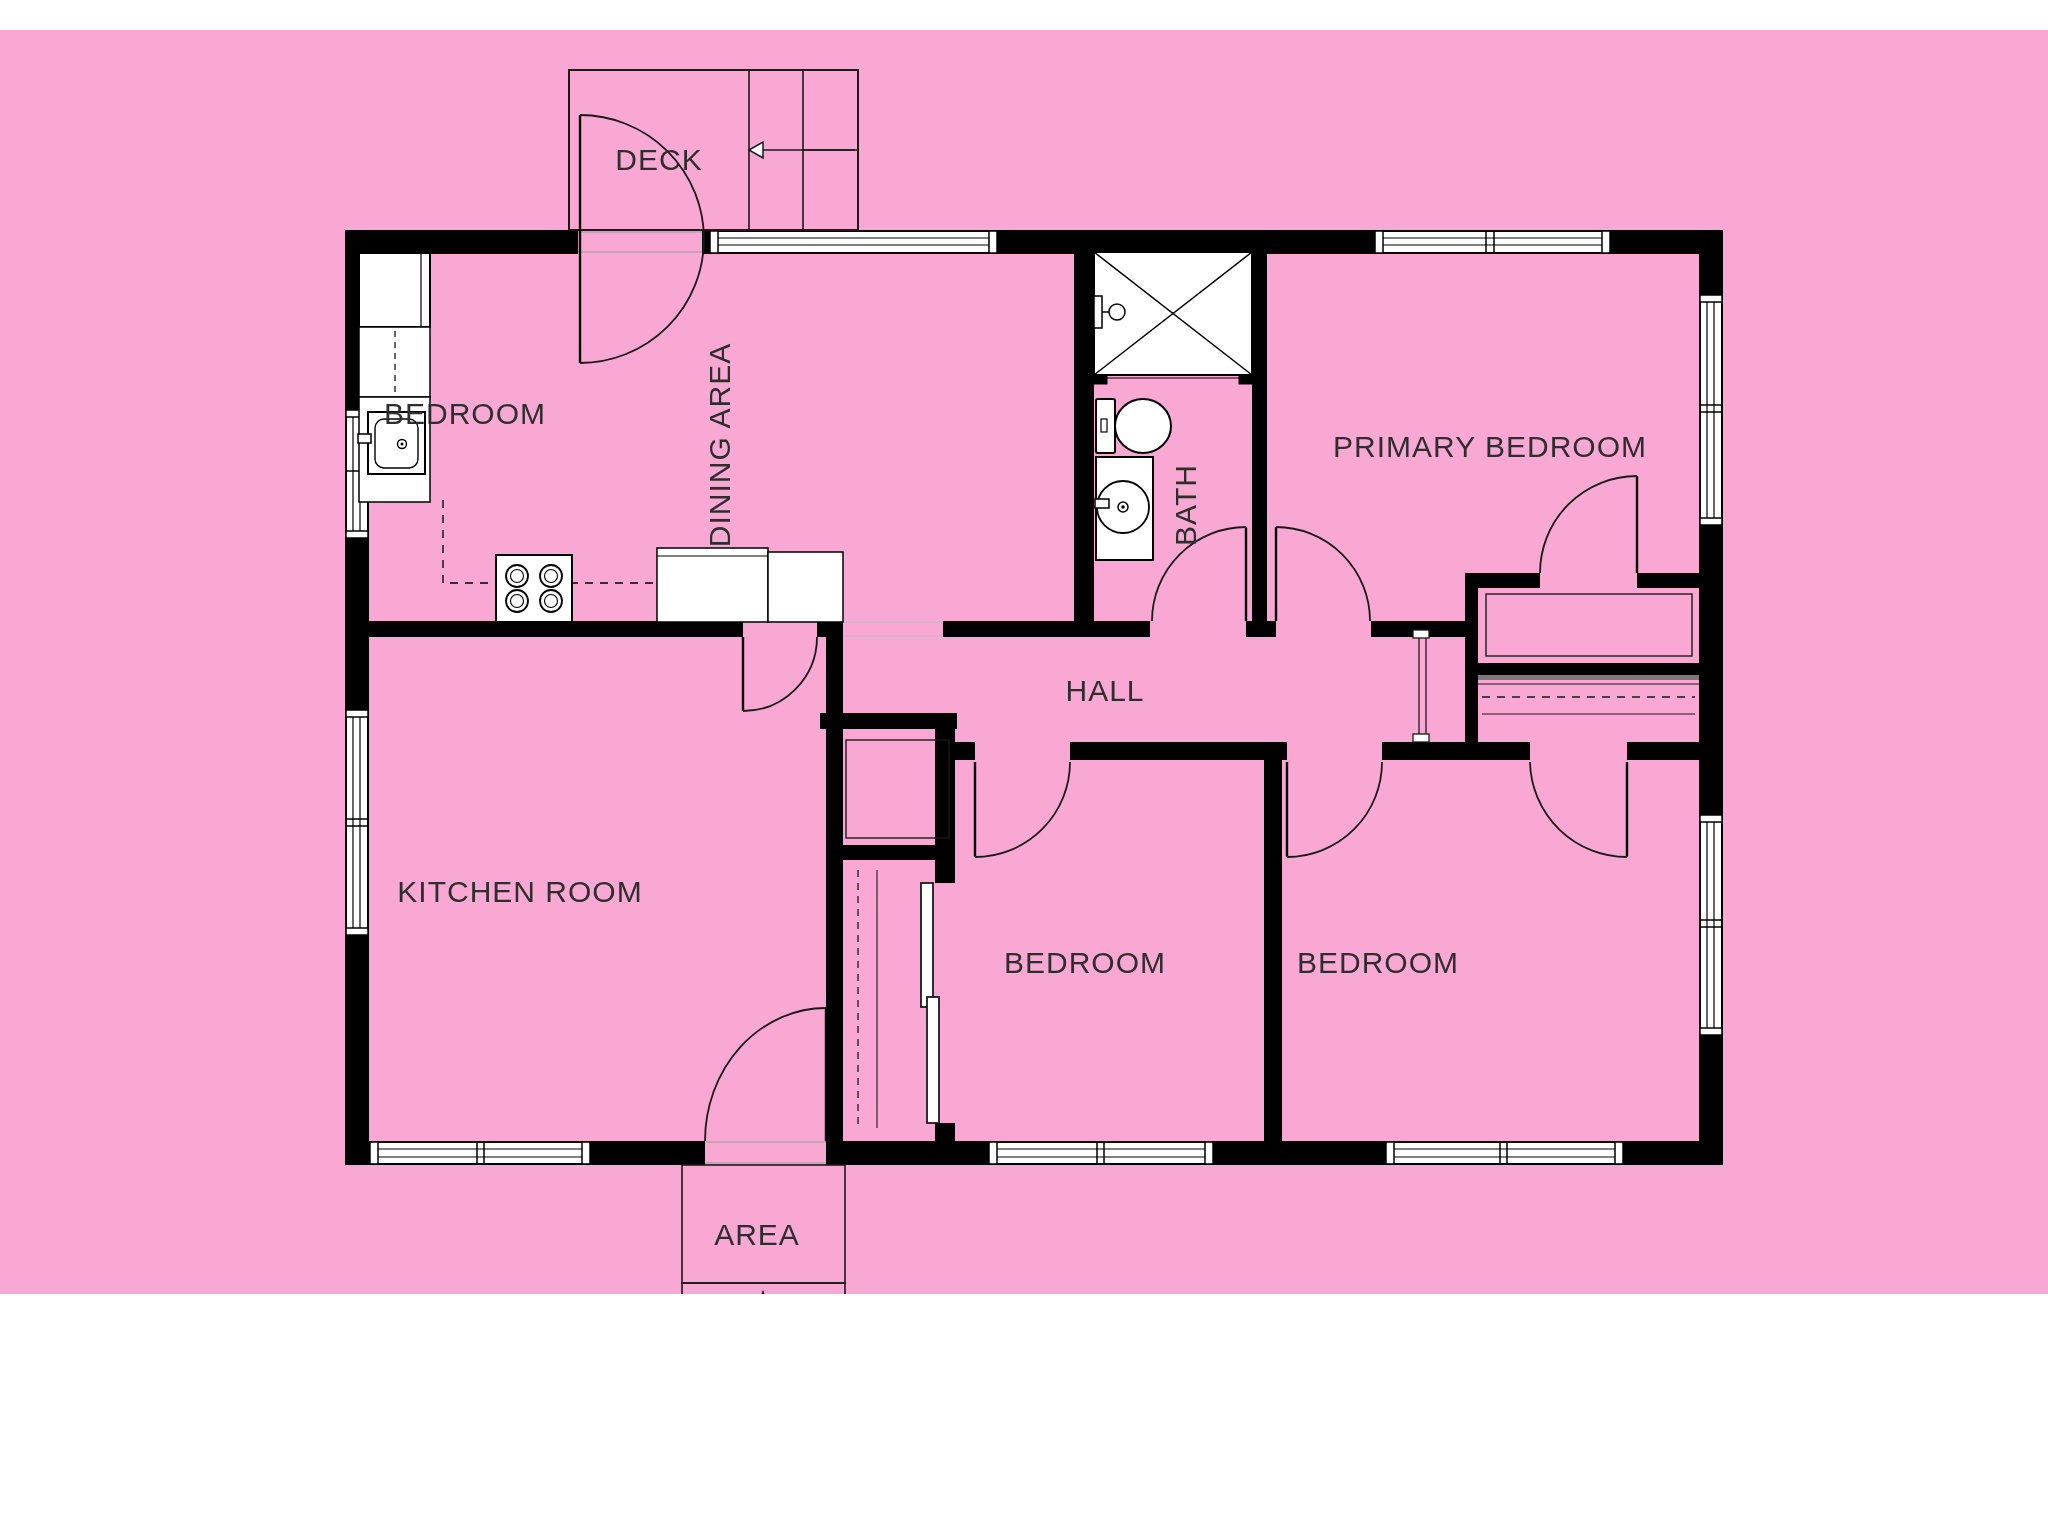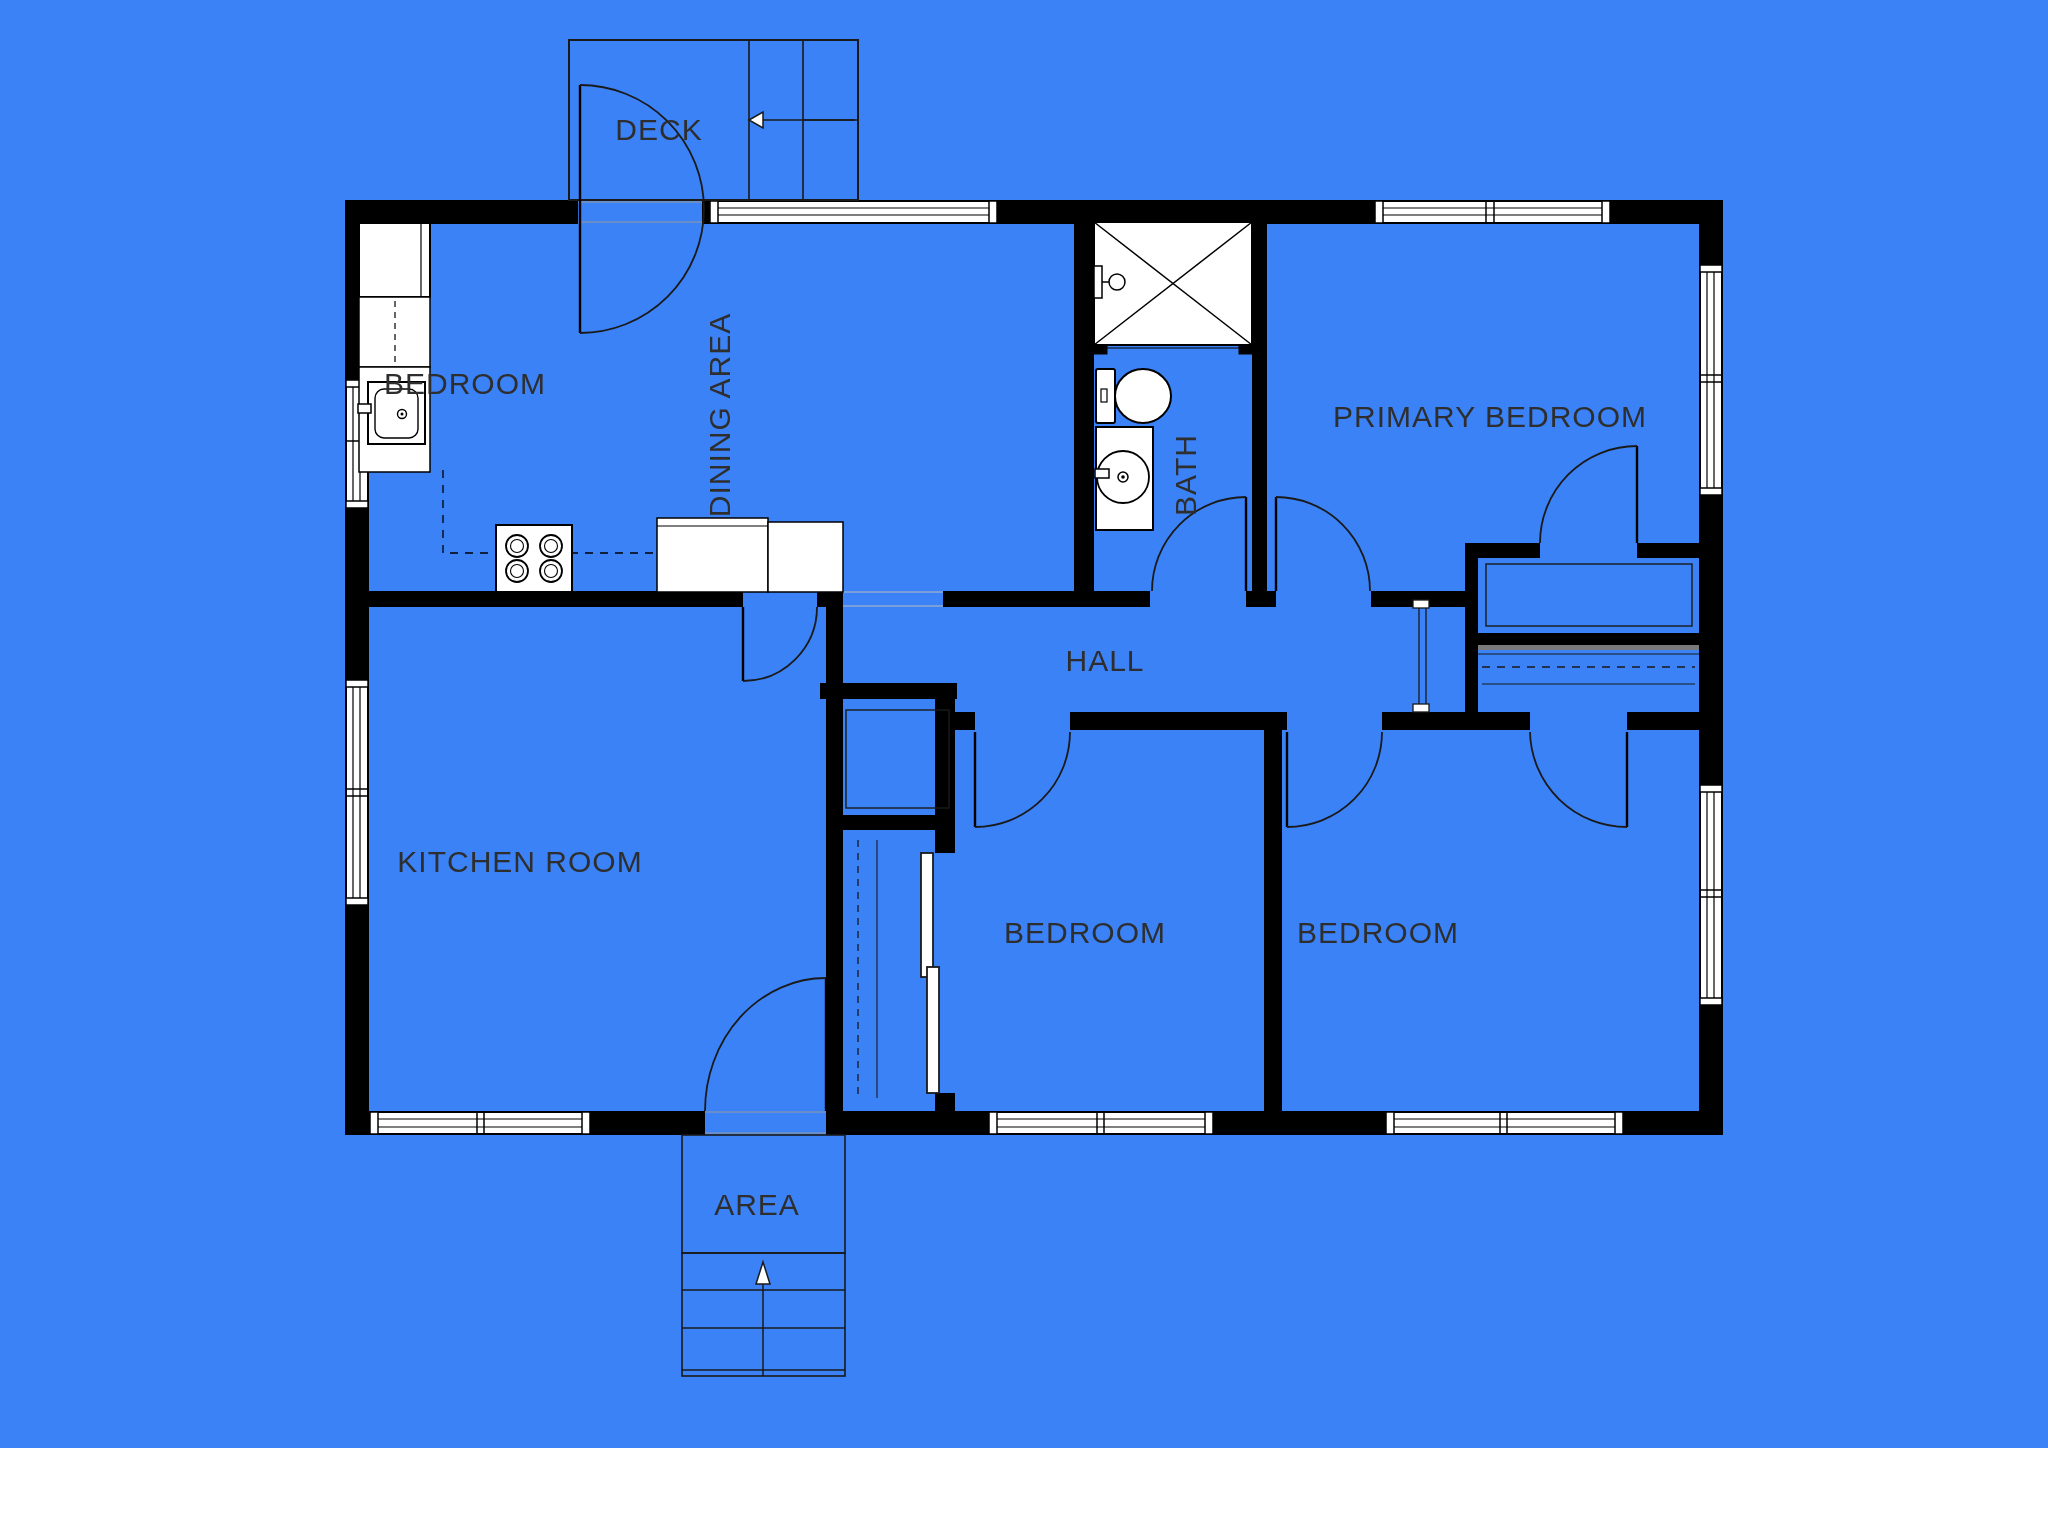--- a/index.html
+++ b/index.html
@@ -1,17 +1,17 @@
 <!DOCTYPE html>
 <html><head>
 <meta charset="utf-8">
 <style>
   html,body{margin:0;padding:0;background:#fff;}
-  .stage{position:relative;width:2048px;height:1448px;background:#3b82f6;overflow:hidden;
-         font-family:"Liberation Sans", sans-serif;}
+  .stage{position:relative;width:2048px;height:1264px;background:#f9a8d4;overflow:hidden;
+         font-family:"Liberation Sans", sans-serif;margin-top:30px;}
   .plan-svg{position:absolute;left:0;top:0;width:2048px;height:1536px;}
   .room-label{position:absolute;transform:translate(-50%,-50%);color:#2e2e2e;font-size:30px;
               letter-spacing:1px;white-space:nowrap;z-index:5;}
   .room-label.vert{transform:translate(-50%,-50%) rotate(-90deg);}
   .footer-note{position:absolute;left:1024px;top:1484px;transform:translate(-50%,-50%);
                color:#3a3a3a;font-size:25px;white-space:nowrap;z-index:5;}
 </style>
 </head>
 <body>
 

